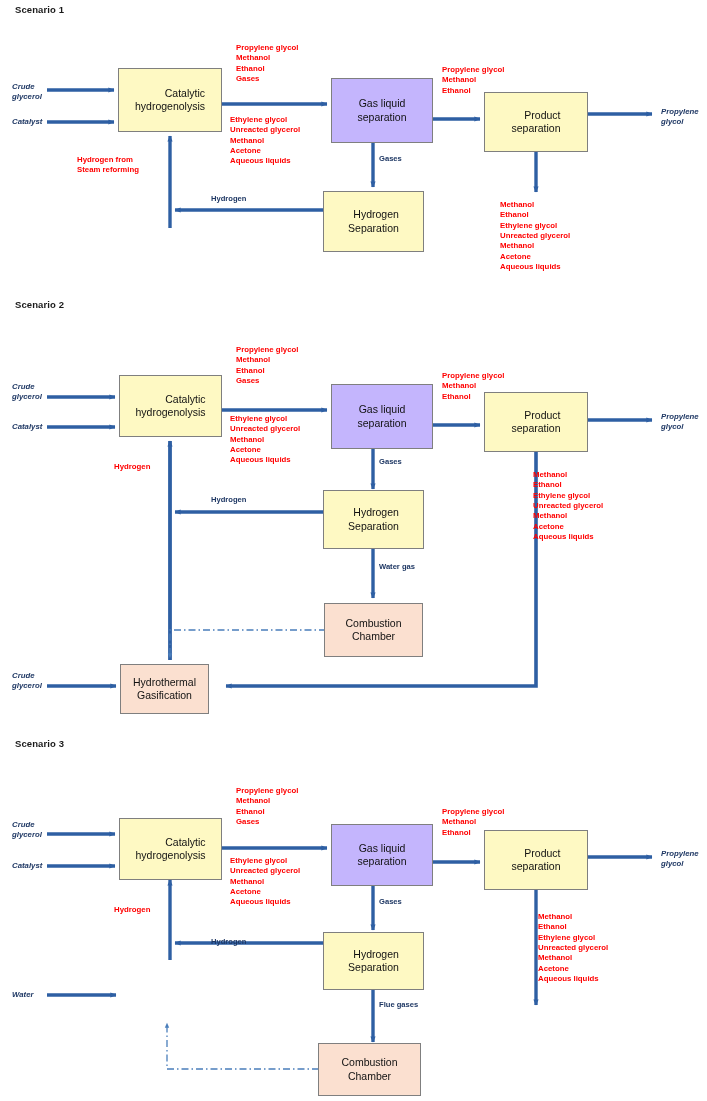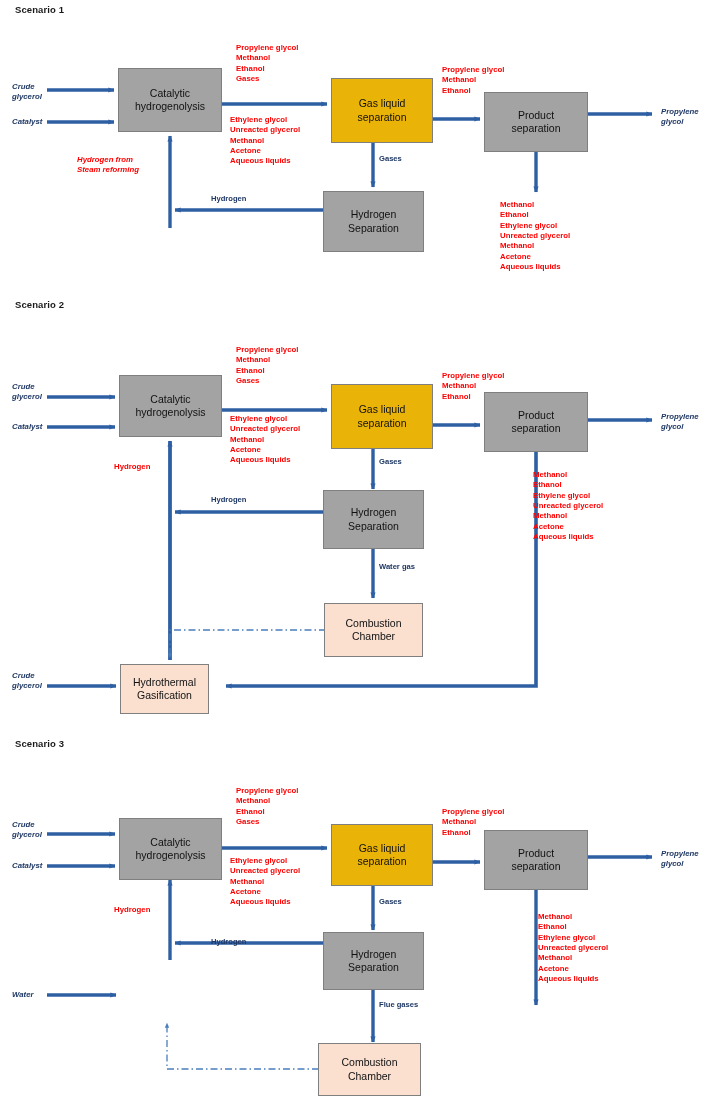--- a/index.html
+++ b/index.html
@@ -17,22 +17,22 @@
 
   .node{
     position:absolute;box-sizing:border-box;
     border:1px solid #7f7f7f;
     display:flex;align-items:center;justify-content:center;
     text-align:center;line-height:1.25;
     font-size:10.5px;color:#111111;
     padding:2px 3px;
   }
   .node .nl{display:block;white-space:pre-line;}
-  .node.green{background:#a3a3a3;}
-  .node.yellow{background:#eab308;align-items:center;}
+  .node.green{background:#fef9c3;text-align:right;}
+  .node.yellow{background:#c4b5fd;align-items:center;}
   .node.peach{background:#fbe0d0;}
 
   .lbl{
     position:absolute;white-space:pre-line;line-height:1.33;
   }
   .lbl.red{color:#ff0000;font-size:7.8px;font-weight:600;}
   .lbl.blue{color:#1f3864;font-size:7.8px;font-weight:600;font-style:italic;}
   .lbl.blue-s{color:#1f3864;font-size:7.6px;font-weight:600;}
 </style>
 </head>
@@ -147,21 +147,21 @@
   <div class="lbl red" style="left:442px;top:65px;">Propylene glycol
 Methanol
 Ethanol</div>
   <div class="lbl red" style="left:500px;top:200px;">Methanol
 Ethanol
 Ethylene glycol
 Unreacted glycerol
 Methanol
 Acetone
 Aqueous liquids</div>
-  <div class="lbl red" style="left:77px;top:155px;font-style:italic;">Hydrogen from
+  <div class="lbl red" style="left:77px;top:155px;">Hydrogen from
 Steam reforming</div>
   <div class="lbl blue-s" style="left:379px;top:154px;">Gases</div>
   <div class="lbl blue-s" style="left:211px;top:194px;">Hydrogen</div>
 
   <div class="scen-title" style="left:15px;top:299px;">Scenario 2</div>
 
   <div class="node green" style="left:119px;top:375px;width:103px;height:62px;">
       <span class="nl">Catalytic
 hydrogenolysis</span>
     </div>

